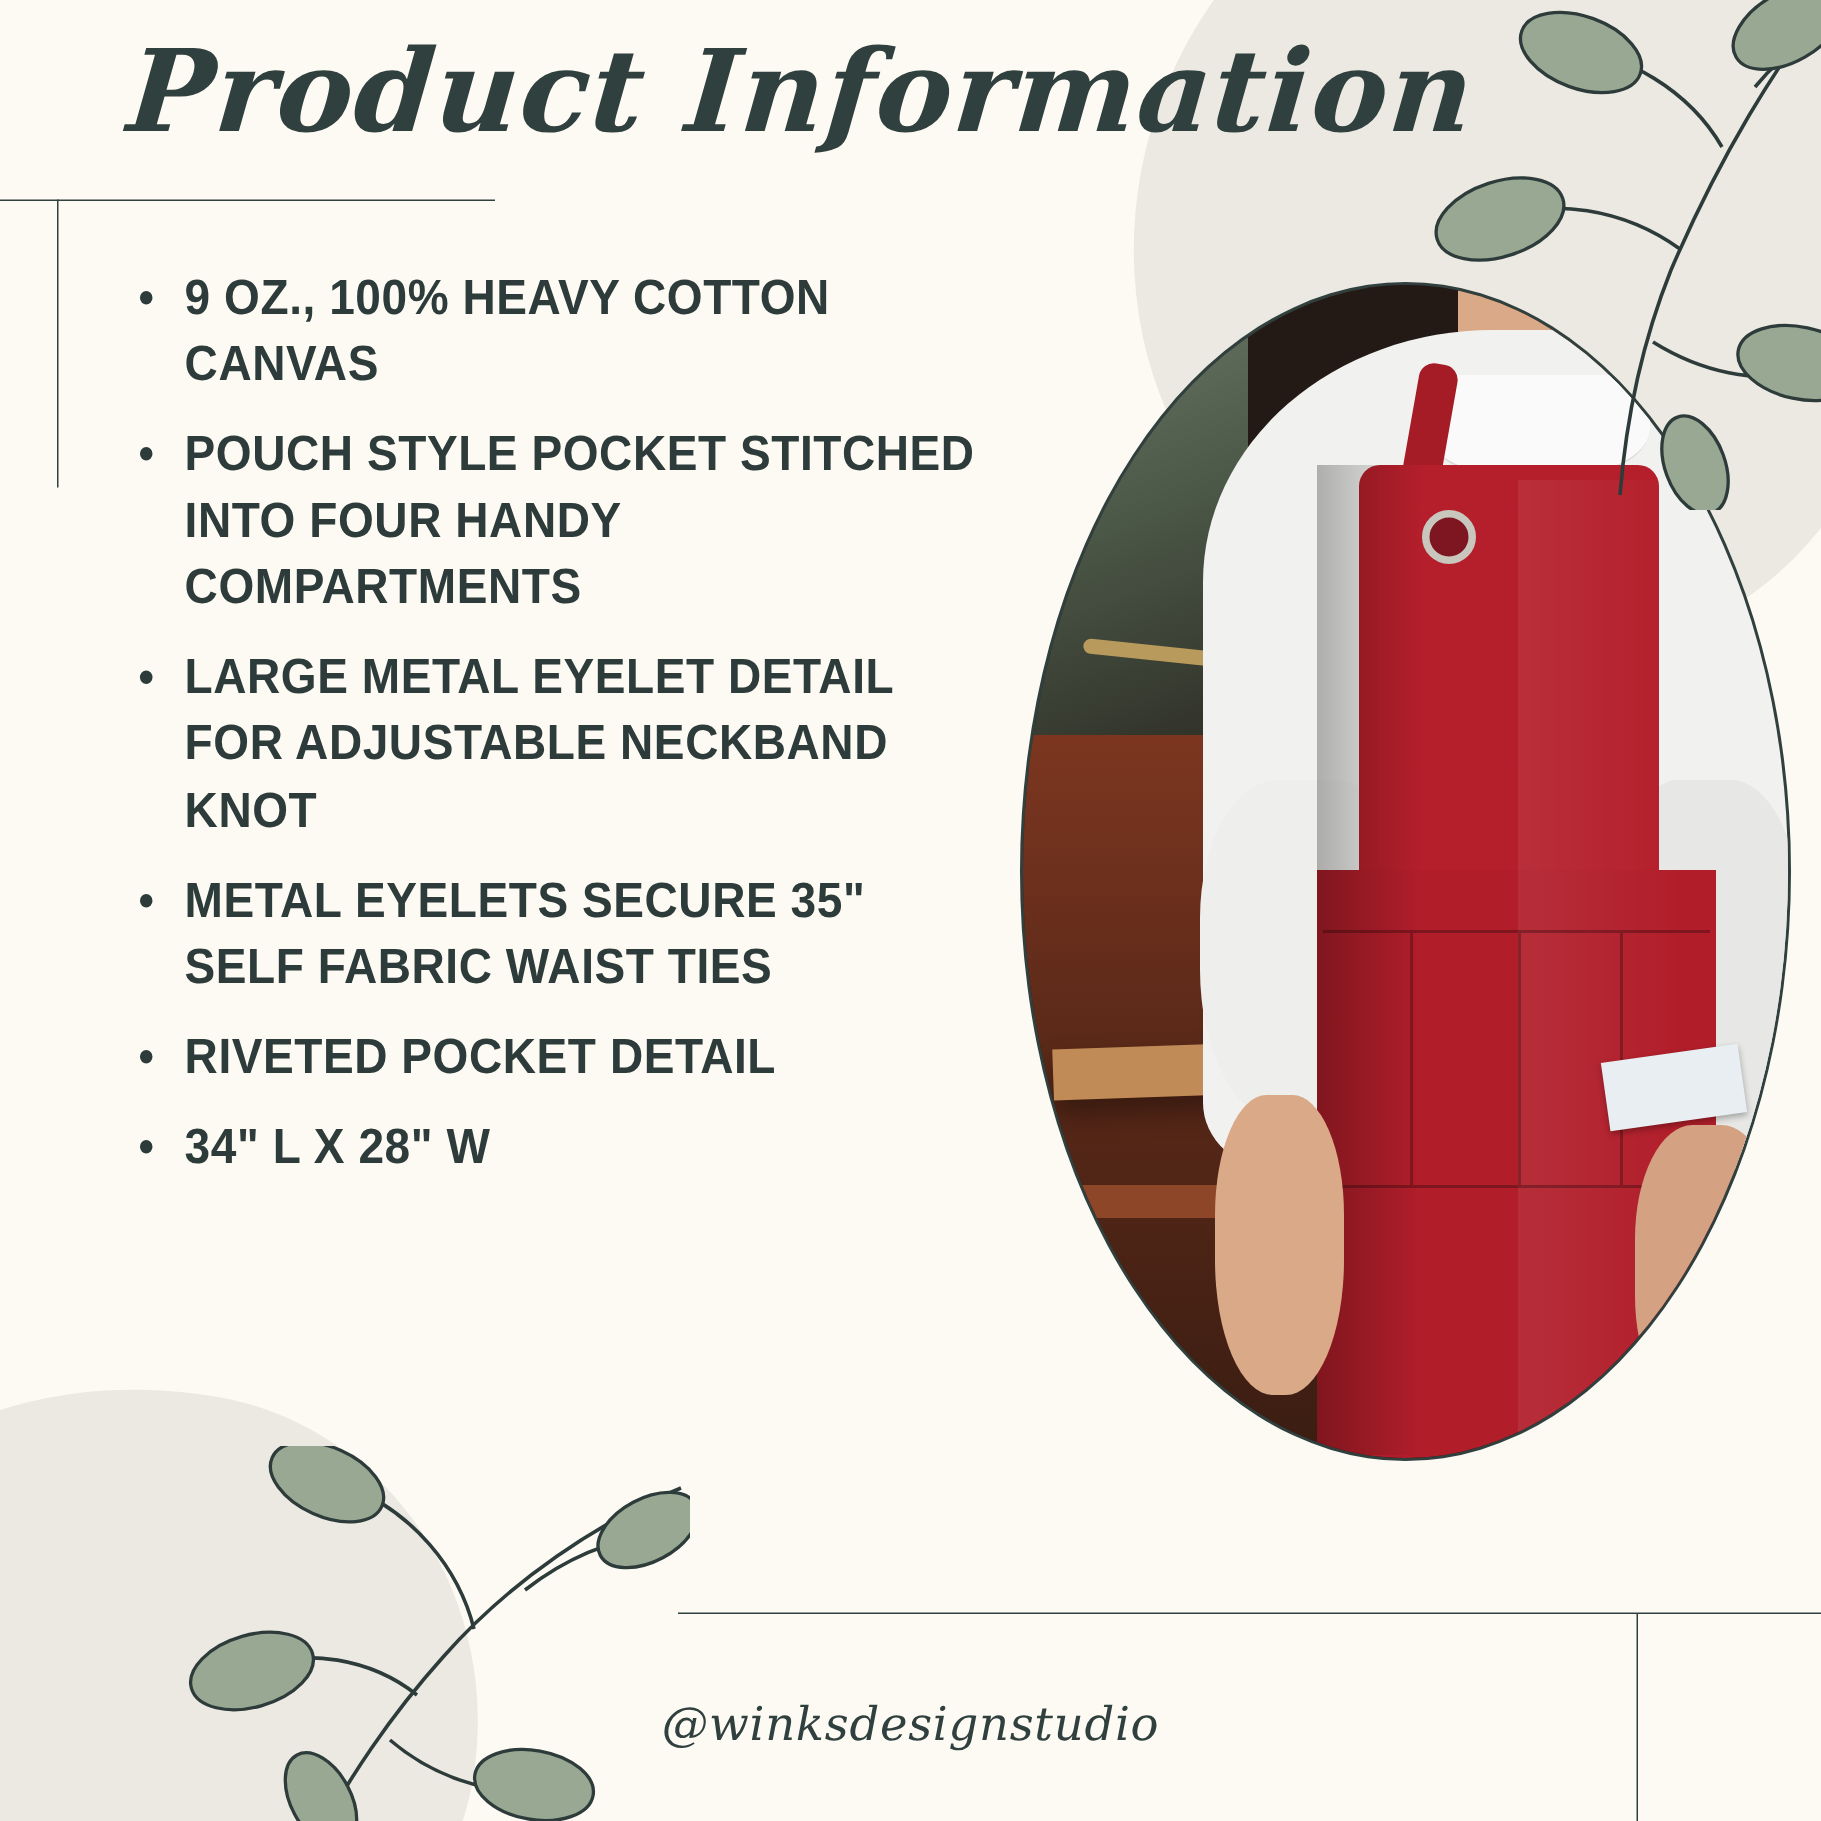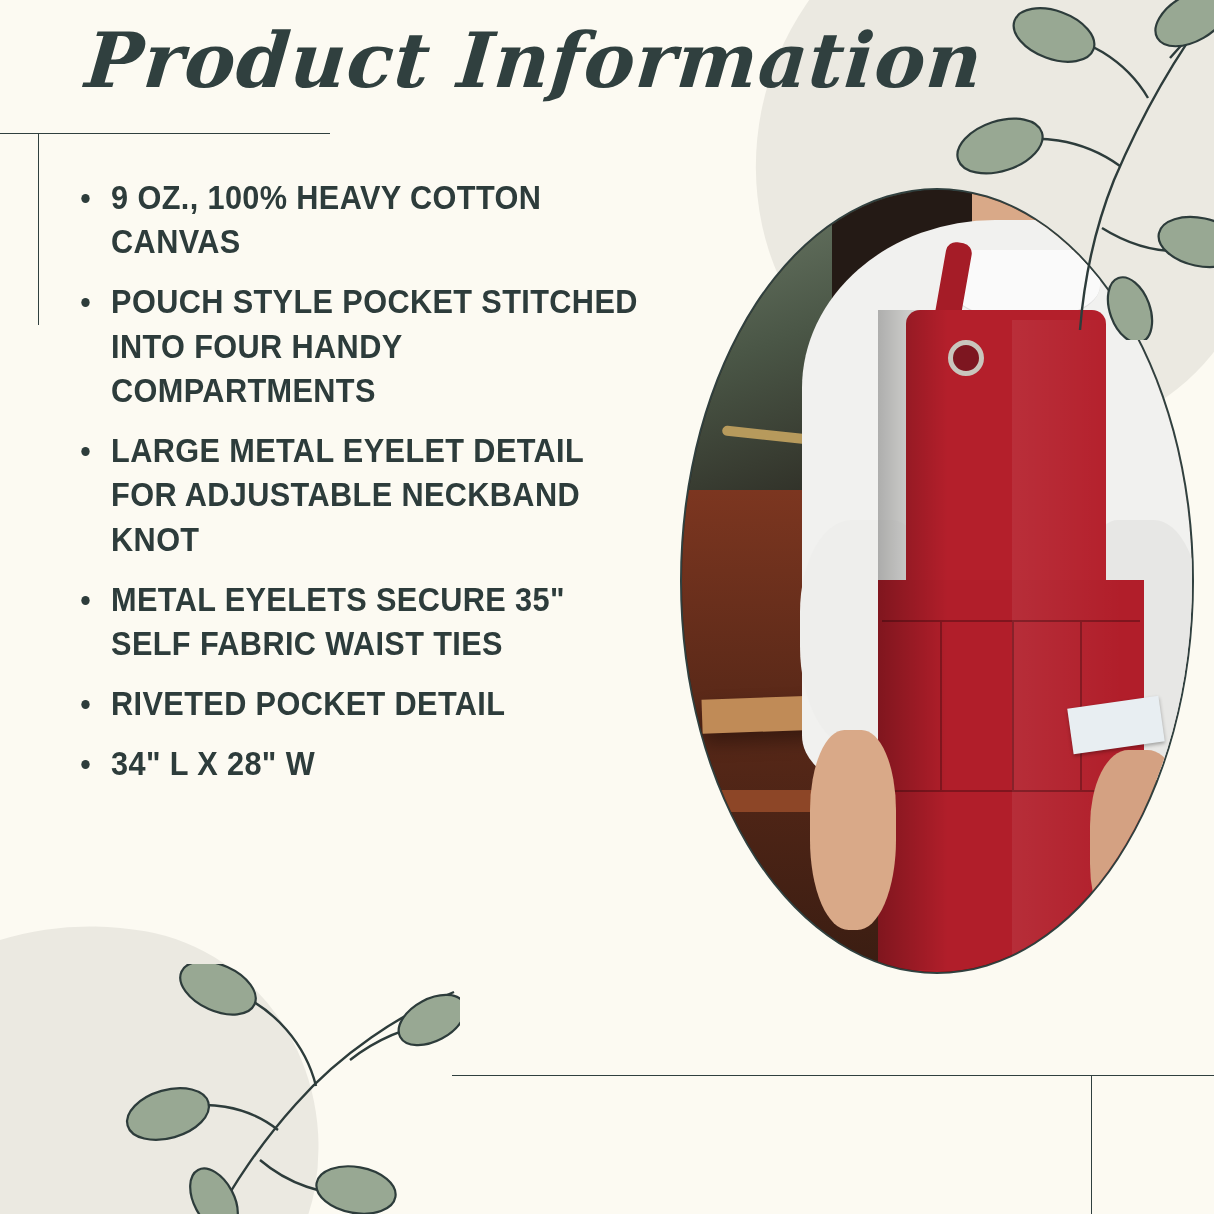--- a/index.html
+++ b/index.html
@@ -88,21 +88,21 @@
     font-size: 76px;
     letter-spacing: 1px;
     color: #30403f;
     white-space: nowrap;
     transform: skewX(-5deg);
   }
 
   
   .features {
     position: absolute;
-    left: 72px;
+    left: 84px;
     top: 176px;
     width: 620px;
     list-style: none;
     margin: 0;
     padding: 0;
   }
   .features li {
     position: relative;
     padding-left: 42px;
     margin-bottom: 16px;
@@ -457,13 +457,14 @@
     </g>
     <g fill="#98a893" stroke="#2d3c3b" stroke-width="2.2">
       <ellipse cx="108" cy="24" rx="40" ry="23" transform="rotate(24 108 24)"></ellipse>
       <ellipse cx="58" cy="150" rx="42" ry="24" transform="rotate(-16 58 150)"></ellipse>
       <ellipse cx="246" cy="226" rx="40" ry="23" transform="rotate(10 246 226)"></ellipse>
       <ellipse cx="322" cy="56" rx="36" ry="21" transform="rotate(-28 322 56)"></ellipse>
       <ellipse cx="104" cy="236" rx="34" ry="20" transform="rotate(62 104 236)"></ellipse>
     </g>
   </svg>
 
+  <div class="handle">@winksdesignstudio</div>
 </div>
 
 </body></html>

